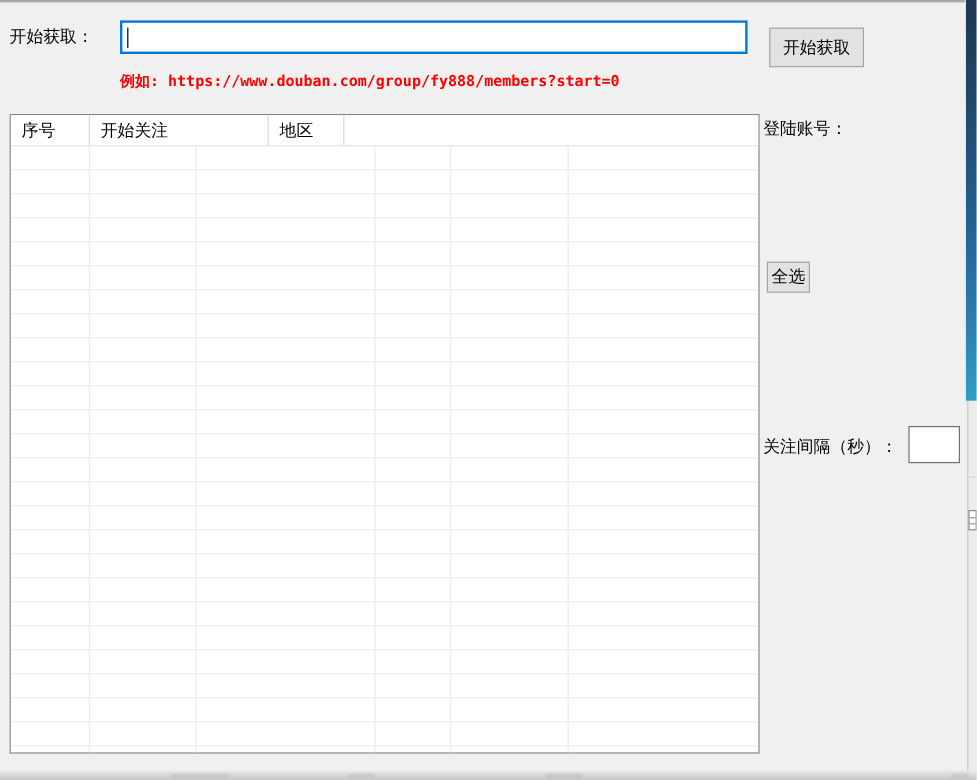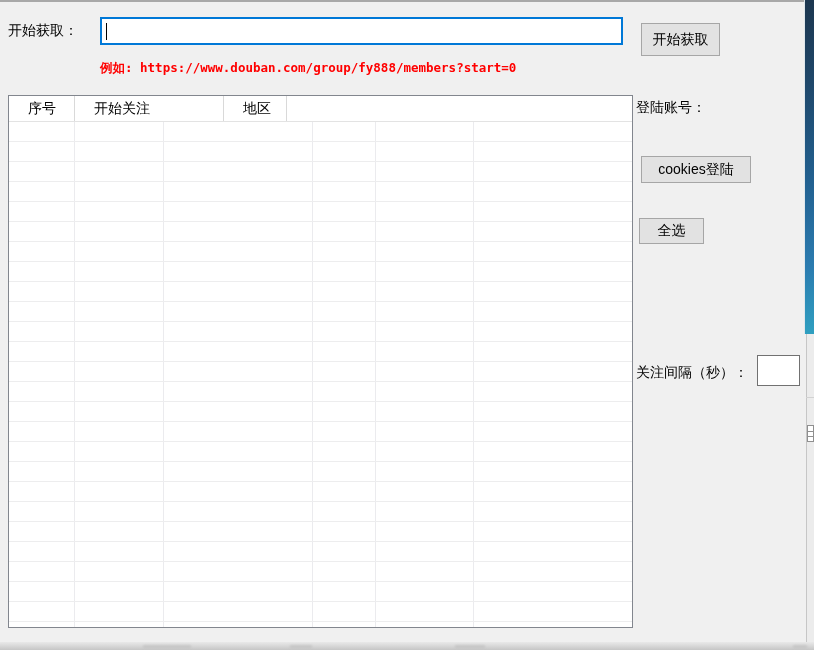--- a/index.html
+++ b/index.html
@@ -27,36 +27,36 @@
   .caret{position:absolute;left:4px;top:4px;width:1px;height:17px;background:#000;}
 
   .btn{
     background:var(--button-bg,#e2e2e2);
     border:1px solid var(--button-border,#a6a6a6);
     box-sizing:border-box;display:flex;align-items:center;justify-content:center;
     font-size:14px;color:#000;cursor:default;white-space:nowrap;padding:0;
   }
   .btn-fetch{left:641px;top:23px;width:79px;height:33px;}
   .btn-cookies{left:641px;top:156px;width:110px;height:27px;font-size:14px;}
-  .btn-selectall{left:639px;top:218px;width:65px;height:26px;}
+  .btn-selectall{left:639px;top:218px;width:36px;height:26px;}
   .btn-follow{left:637px;top:297px;width:91px;height:26px;}
 
   .hint{
     left:100px;top:60px;color:var(--hint-red,#ff0000);
     font-family:"DejaVu Sans Mono","Liberation Mono",monospace;
     font-size:12.5px;white-space:nowrap;font-weight:bold;
   }
 
   
   .listview{
     left:8px;top:95px;width:625px;height:533px;background:#fff;
     border:1px solid var(--table-border,#82868e);box-sizing:border-box;overflow:hidden;
   }
   .lv-header{display:flex;height:26px;background:#fff;border-bottom:1px solid #e3e3e3;box-sizing:border-box;}
-  .hcell{box-sizing:border-box;border-right:1px solid #d9d9d9;padding-left:19px;
+  .hcell{box-sizing:border-box;border-right:1px solid #d9d9d9;padding-left:9px;
     font-size:14px;color:#000;display:flex;align-items:center;white-space:nowrap;overflow:hidden;}
   .hcell.c5{padding-left:14px;}
   .hcell.c6{border-right:none;}
   .trow{display:flex;height:20px;box-sizing:border-box;border-bottom:1px solid var(--grid-line,#ededee);}
   .tcell{box-sizing:border-box;border-right:1px solid #ebebee;height:100%;}
   .tcell.c6{border-right:none;}
   .c1{width:66px;} .c2{width:89px;} .c3{width:149px;} .c4{width:63px;} .c5{width:98px;}
   .c6{flex:1;}
 
   
@@ -333,21 +333,20 @@
           <div class="tcell c3"></div>
           <div class="tcell c4"></div>
           <div class="tcell c5"></div>
           <div class="tcell c6"></div>
         </div>
       </div>
   </div>
 
   <div class="abs lbl login-label">登陆账号：</div>
 
-  <button class="abs btn btn-cookies">cookies登陆</button>
 
   <button class="abs btn btn-selectall">全选</button>
 
 
   <div class="abs lbl interval-label">关注间隔（秒）：</div>
 
   <div class="abs interval-input">
     <input type="text" value="" style="">
   </div>
 

